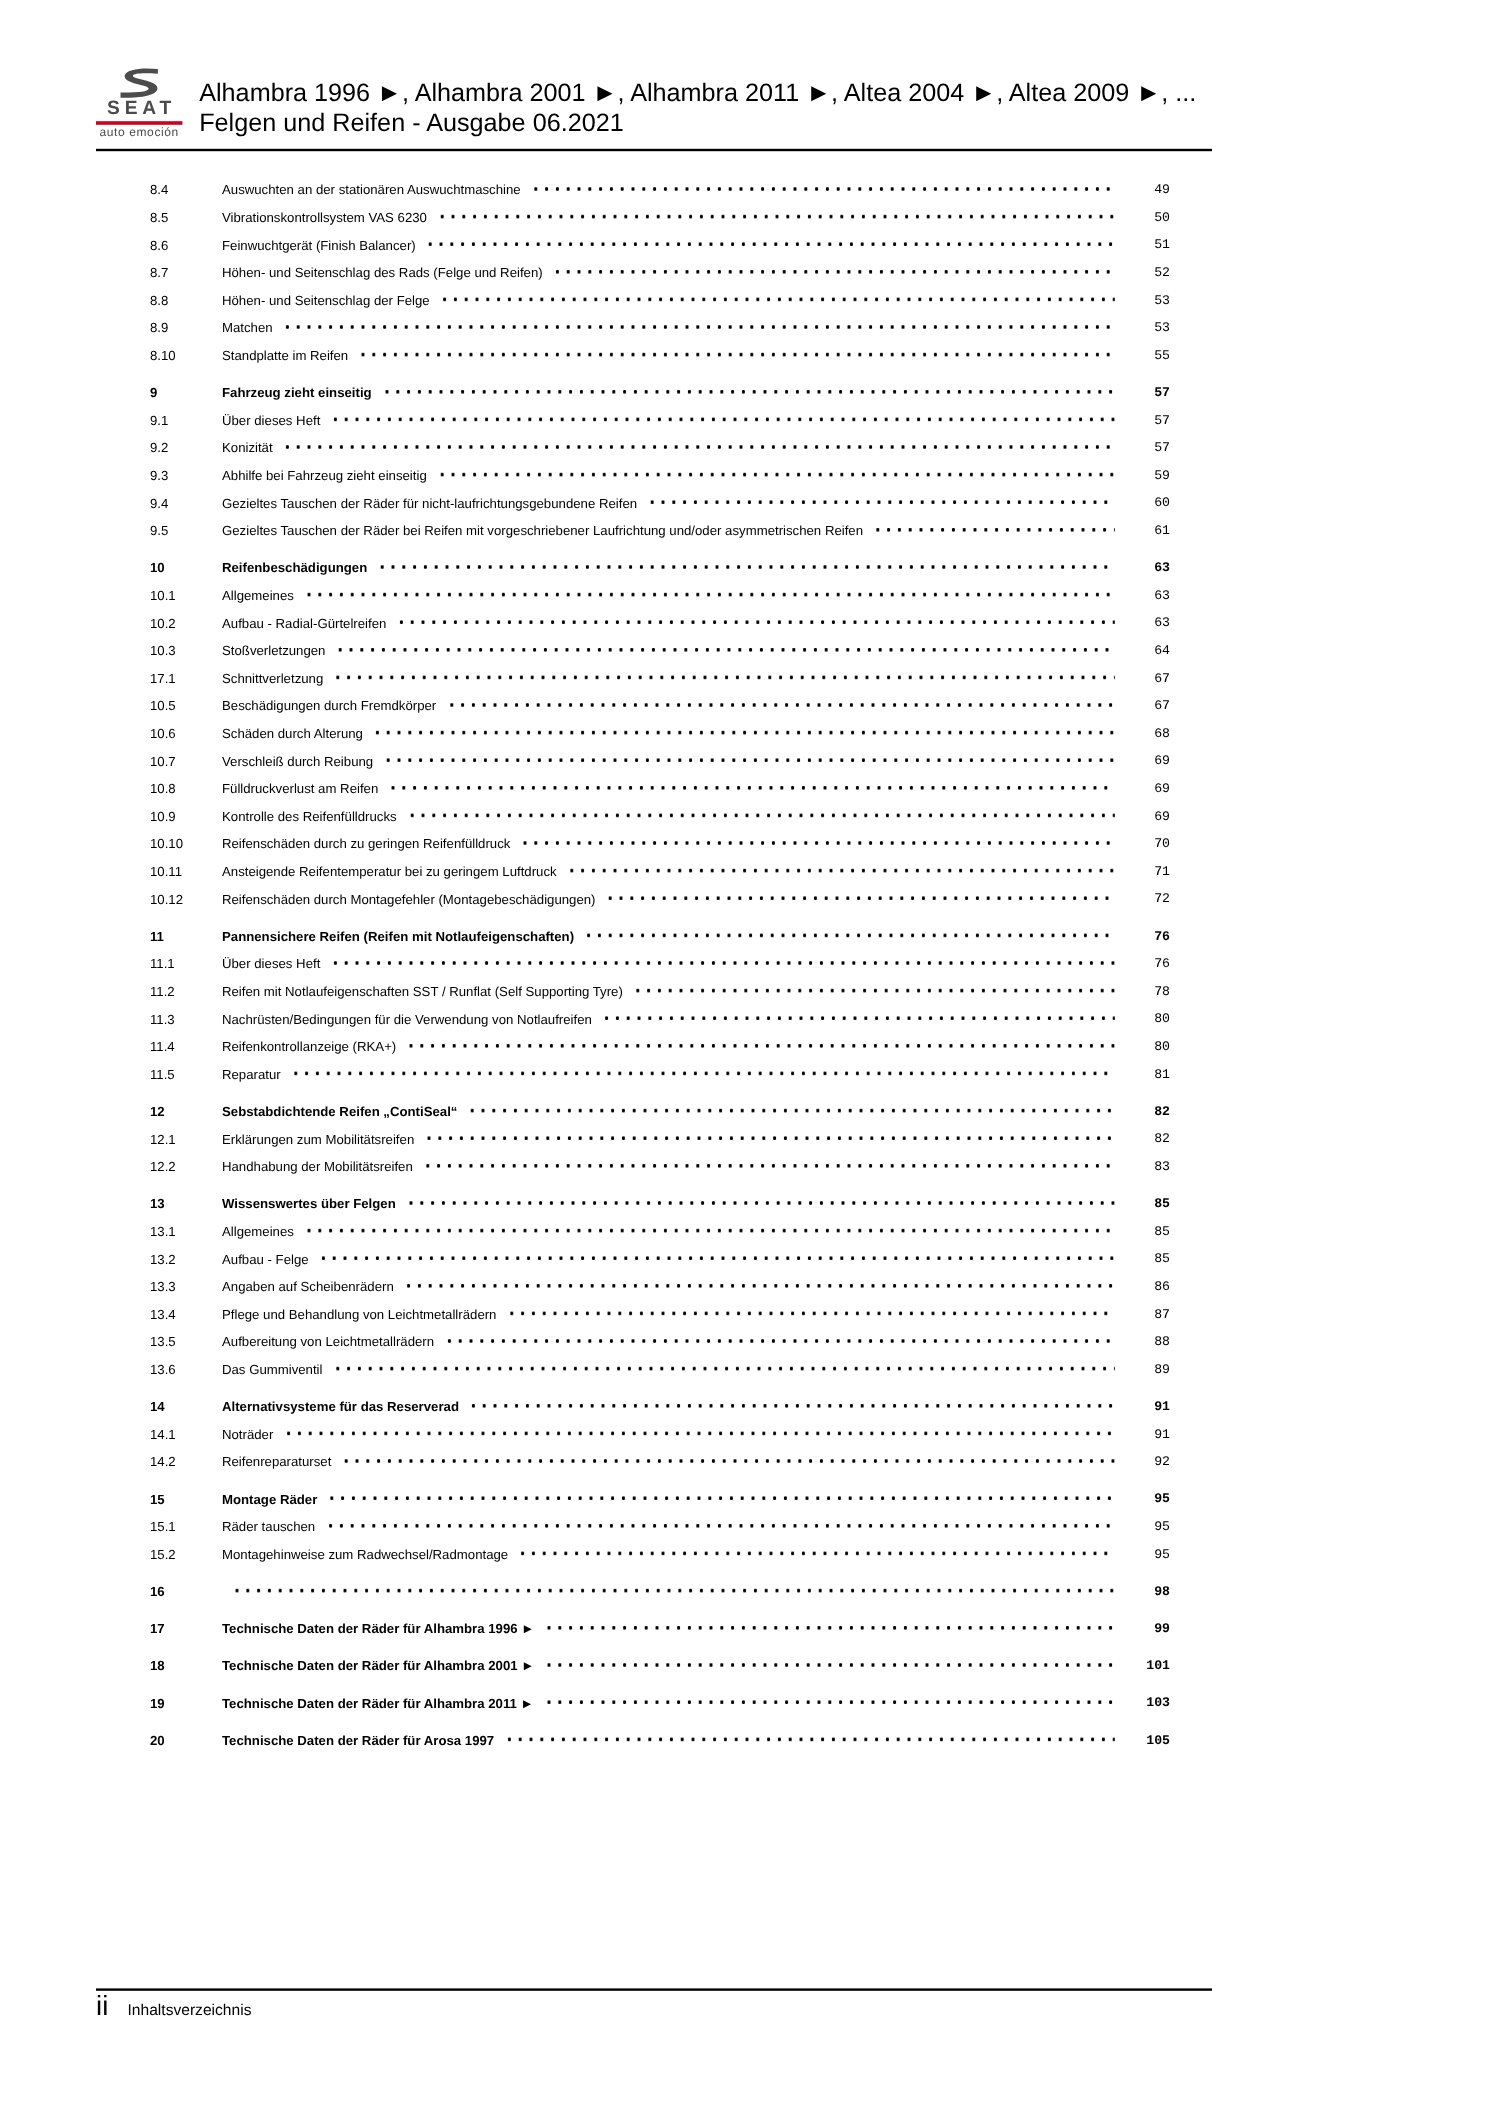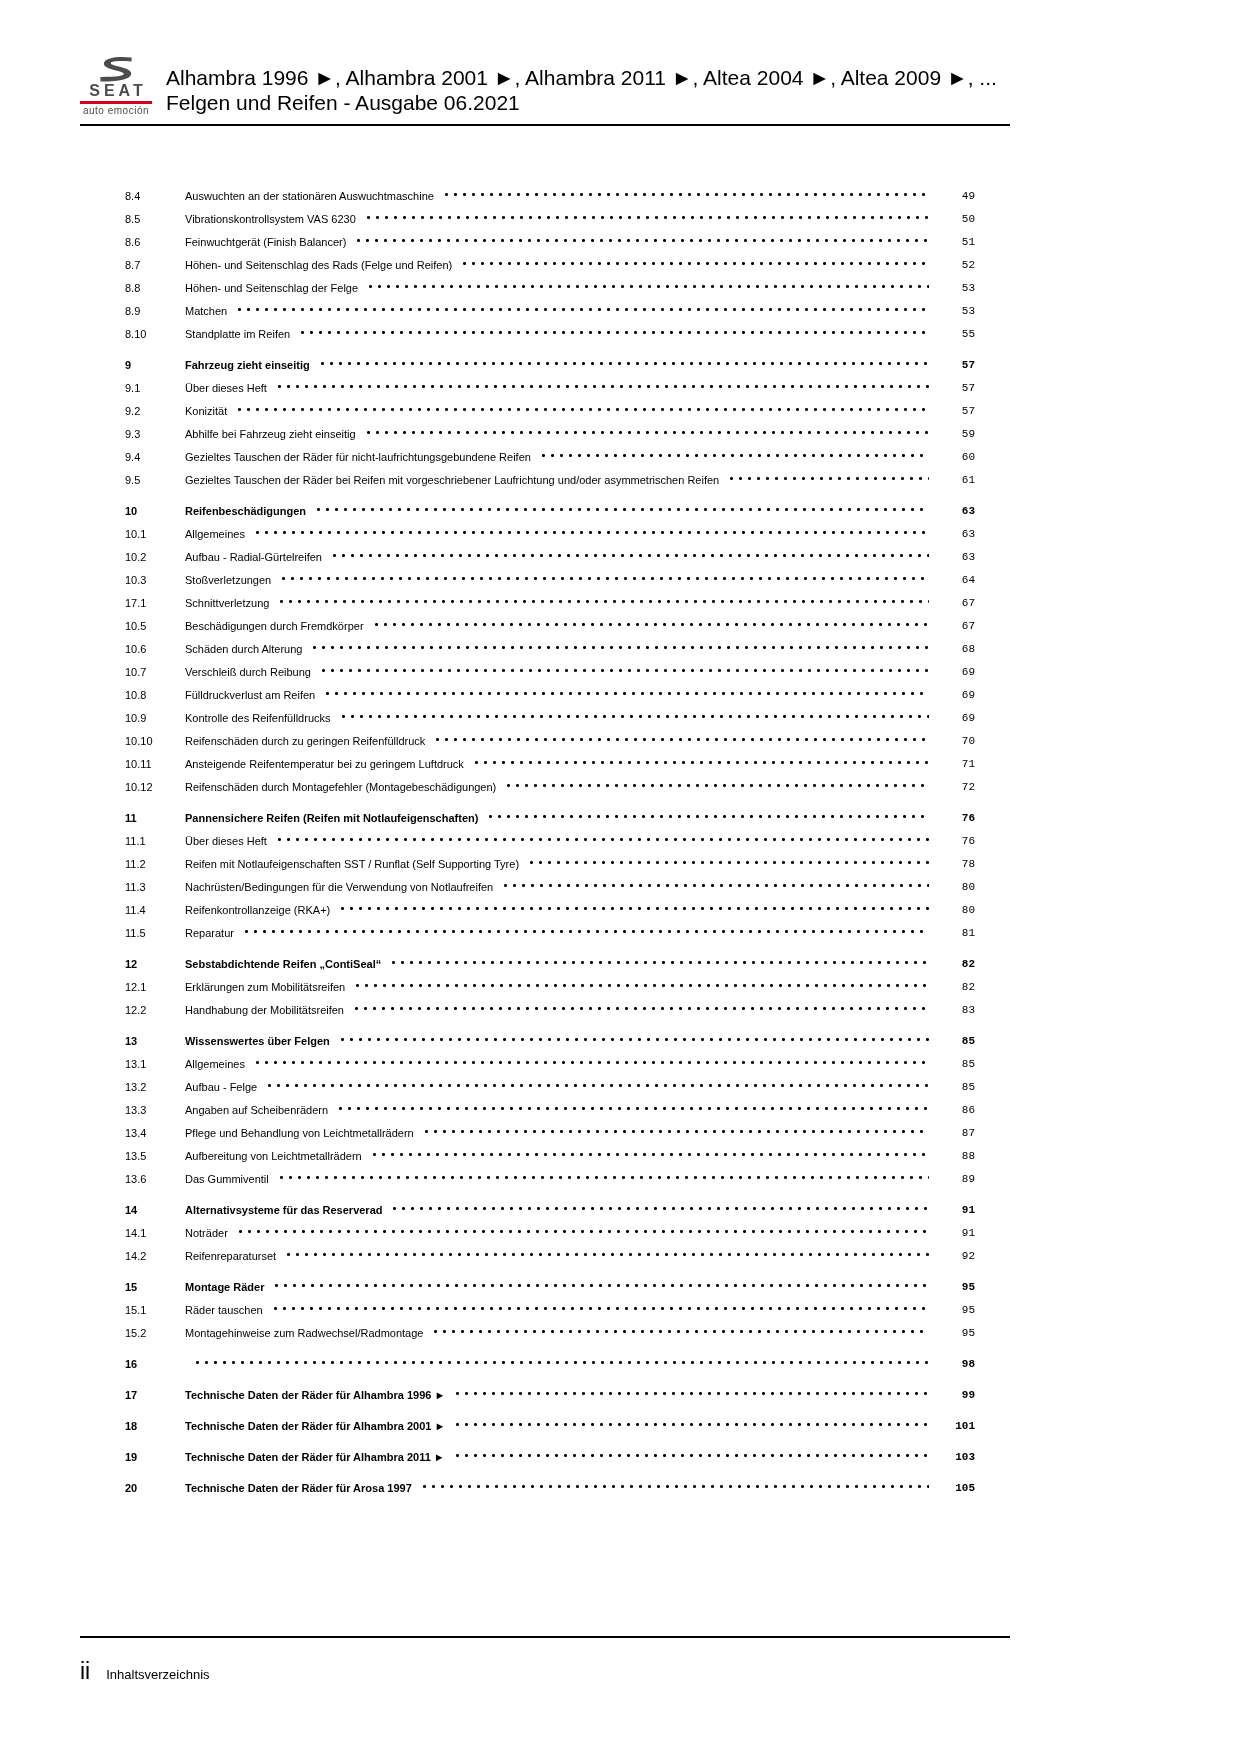--- a/index.html
+++ b/index.html
@@ -8,21 +8,20 @@
     width: 1240px;
     height: 1753px;
     margin: 0 auto;
     box-sizing: border-box;
     background: #ffffff;
     padding: 55px 230px 70px 80px;
     display: flex;
     flex-direction: column;
     font-family: "Liberation Sans", sans-serif;
     color: #000;
-    gap: 37px;
   }
 
   
   .header {
     display: flex;
     align-items: flex-end;
     gap: 14px;
     border-bottom: 2px solid #000;
     padding-bottom: 8px;
   }
@@ -82,21 +81,21 @@
     background-size: 9px 3px;
     background-repeat: repeat-x;
     background-position: 0 0;
   }
   .pg { min-width: 40px; text-align: right; white-space: nowrap; font-family: Liberation Mono, monospace; }
 
   
   .footer {
     margin-top: auto;
     border-top: 2px solid #000;
-    padding-top: 22px;
+    padding-top: 1px;
     display: flex;
     align-items: baseline;
     gap: 16px;
   }
   .folio { font-size: 23px; line-height: 1; }
   .footer-label { font-size: 13px; }
 </style>
 </head>
 <body>
 

